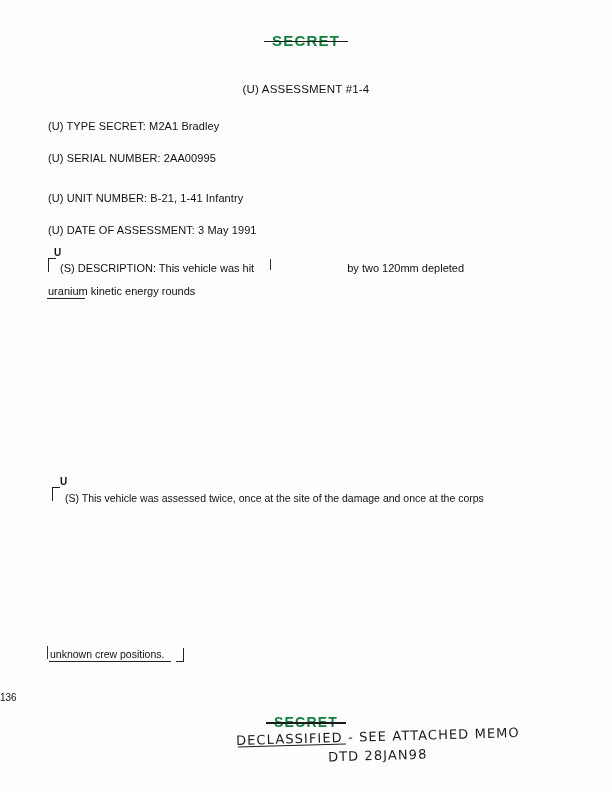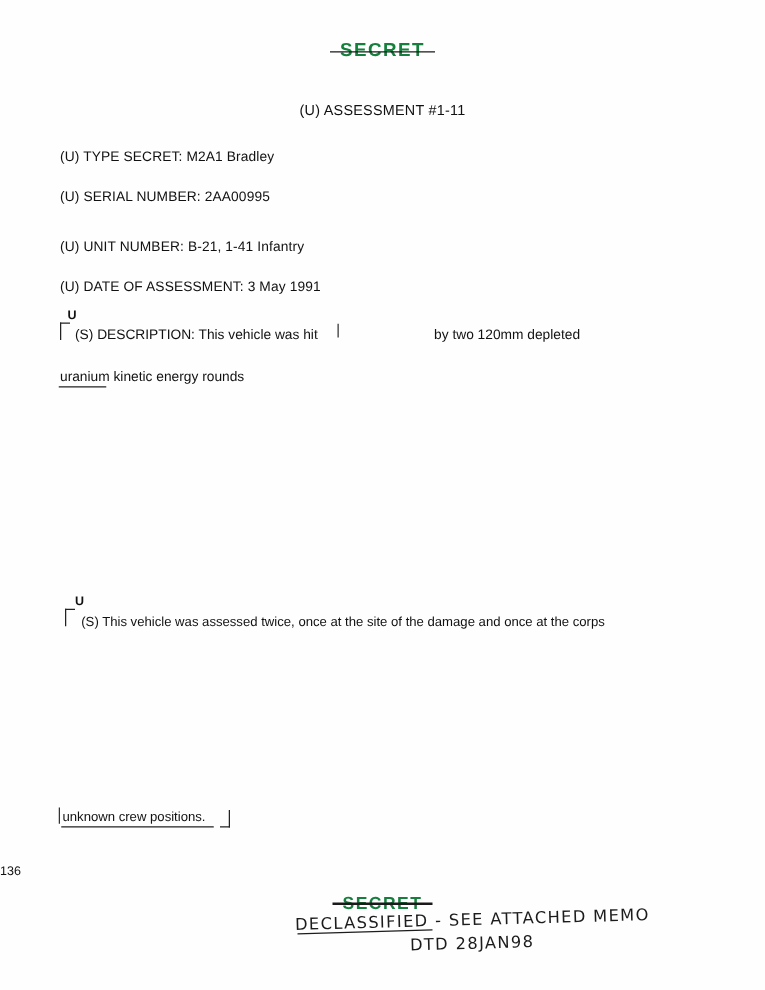--- a/index.html
+++ b/index.html
@@ -77,21 +77,21 @@
     top: 262px;
     font-size: 11px;
     width: 520px;
   }
   .desc-line1 {
     position: relative;
     white-space: nowrap;
   }
   .desc-line2 {
     position: relative;
-    margin-top: 22px;
+    margin-top: 11px;
     white-space: nowrap;
   }
   
   .bracket-l {
     position: absolute;
     border-left: 1.1px solid #222;
     border-top: 1.1px solid #222;
     width: 7px;
     height: 13px;
   }
@@ -177,21 +177,21 @@
 </style>
 </head>
 <body>
 
 <div class="page">
 
   <div class="classification top-class">
     <span>SECRET</span>
   </div>
 
-  <div class="title">(U) ASSESSMENT #1-11</div>
+  <div class="title">(U) ASSESSMENT #1-4</div>
 
   <div class="field f1">(U) TYPE SECRET:  M2A1 Bradley</div>
   <div class="field f2">(U) SERIAL NUMBER:  2AA00995</div>
   <div class="field f3">(U) UNIT NUMBER:  B-21, 1-41 Infantry</div>
   <div class="field f4">(U) DATE OF ASSESSMENT:  3 May 1991</div>
 
   <div class="desc-block">
     <div class="desc-line1">
       <span class="u-mark" style="left:6px; top:-15px;">U</span>
       <span class="bracket-l" style="left:0px; top:-4px;"></span>

